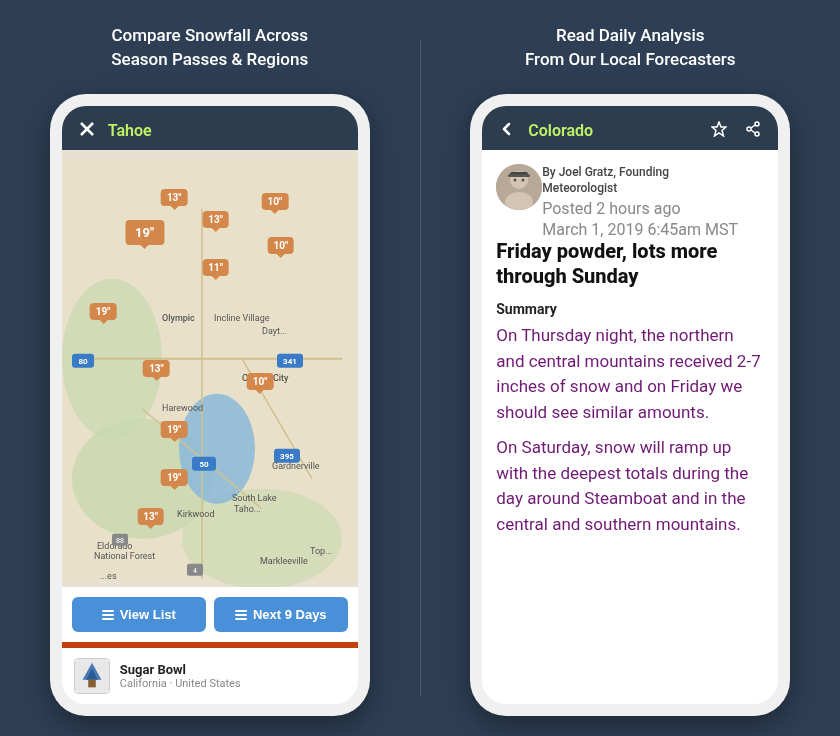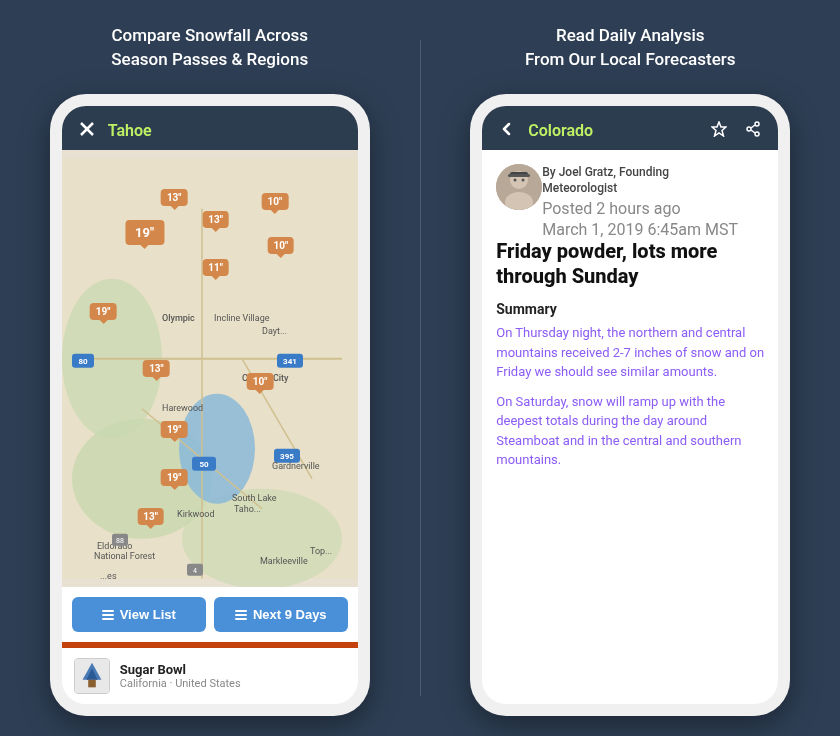--- a/index.html
+++ b/index.html
@@ -233,22 +233,22 @@
     }
 
     .section-label {
       font-size: 14px;
       font-weight: 700;
       color: #222;
       margin-bottom: 6px;
     }
 
     .article-para {
-      font-size: 13px;
-      color: #8b5cf6;
+      font-size: 17px;
+      color: #701a75;
       line-height: 1.5;
       margin-bottom: 10px;
     }
 
     .divider {
       width: 1px;
       background: rgba(255,255,255,0.15);
       margin: 40px 0;
     }
 

